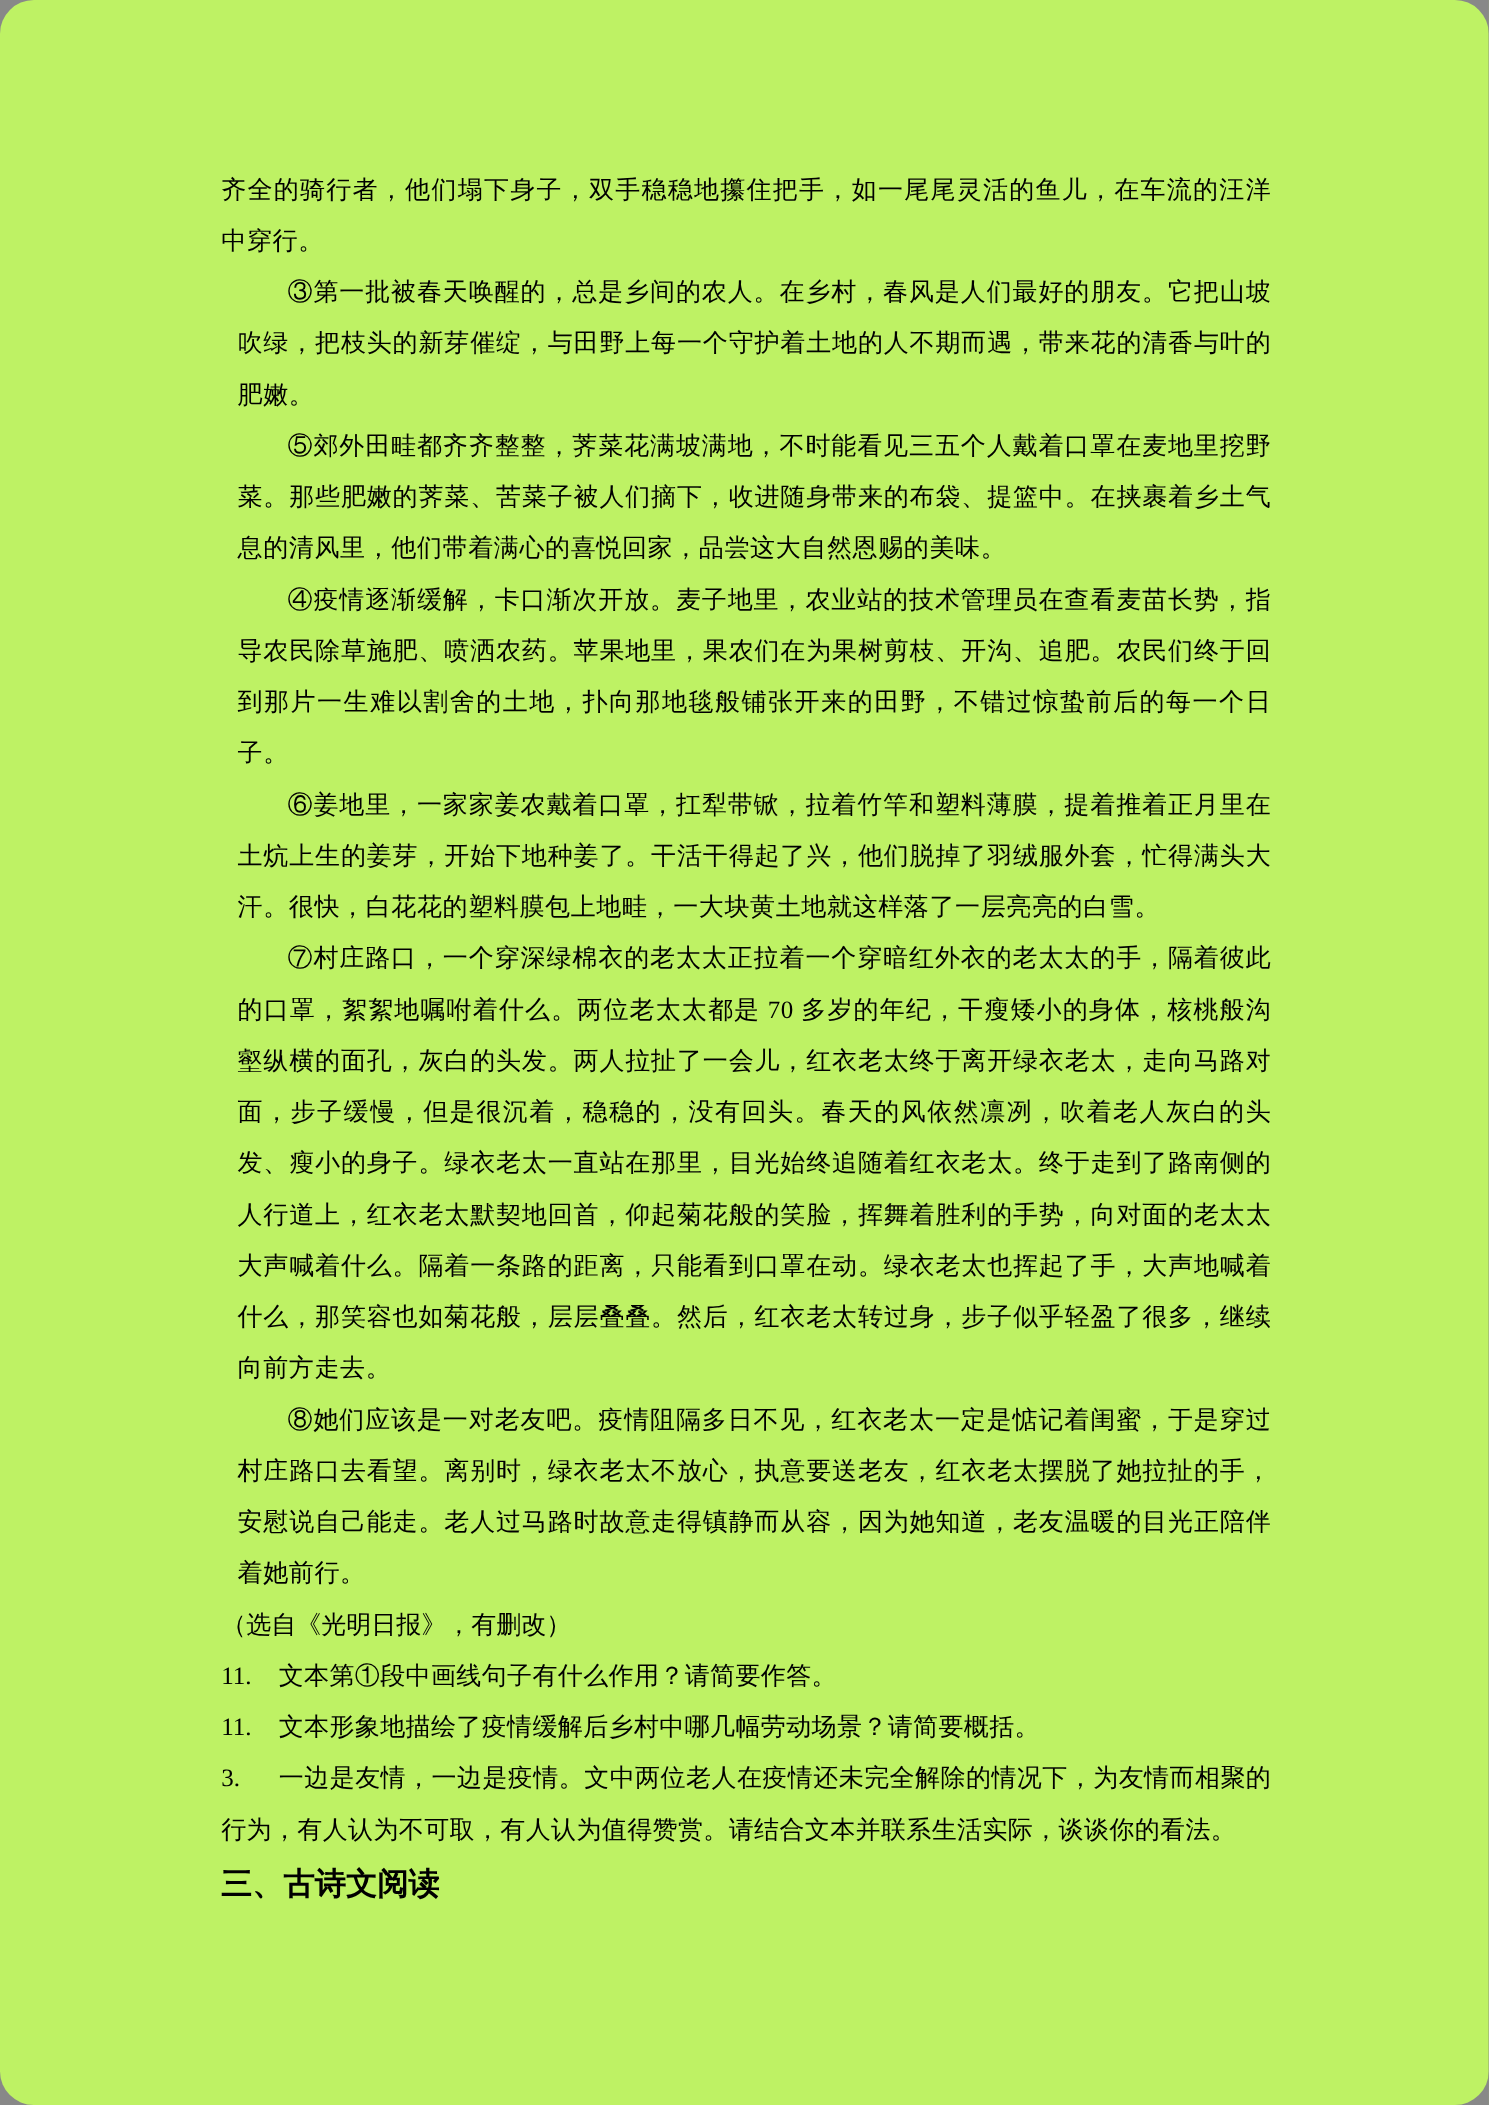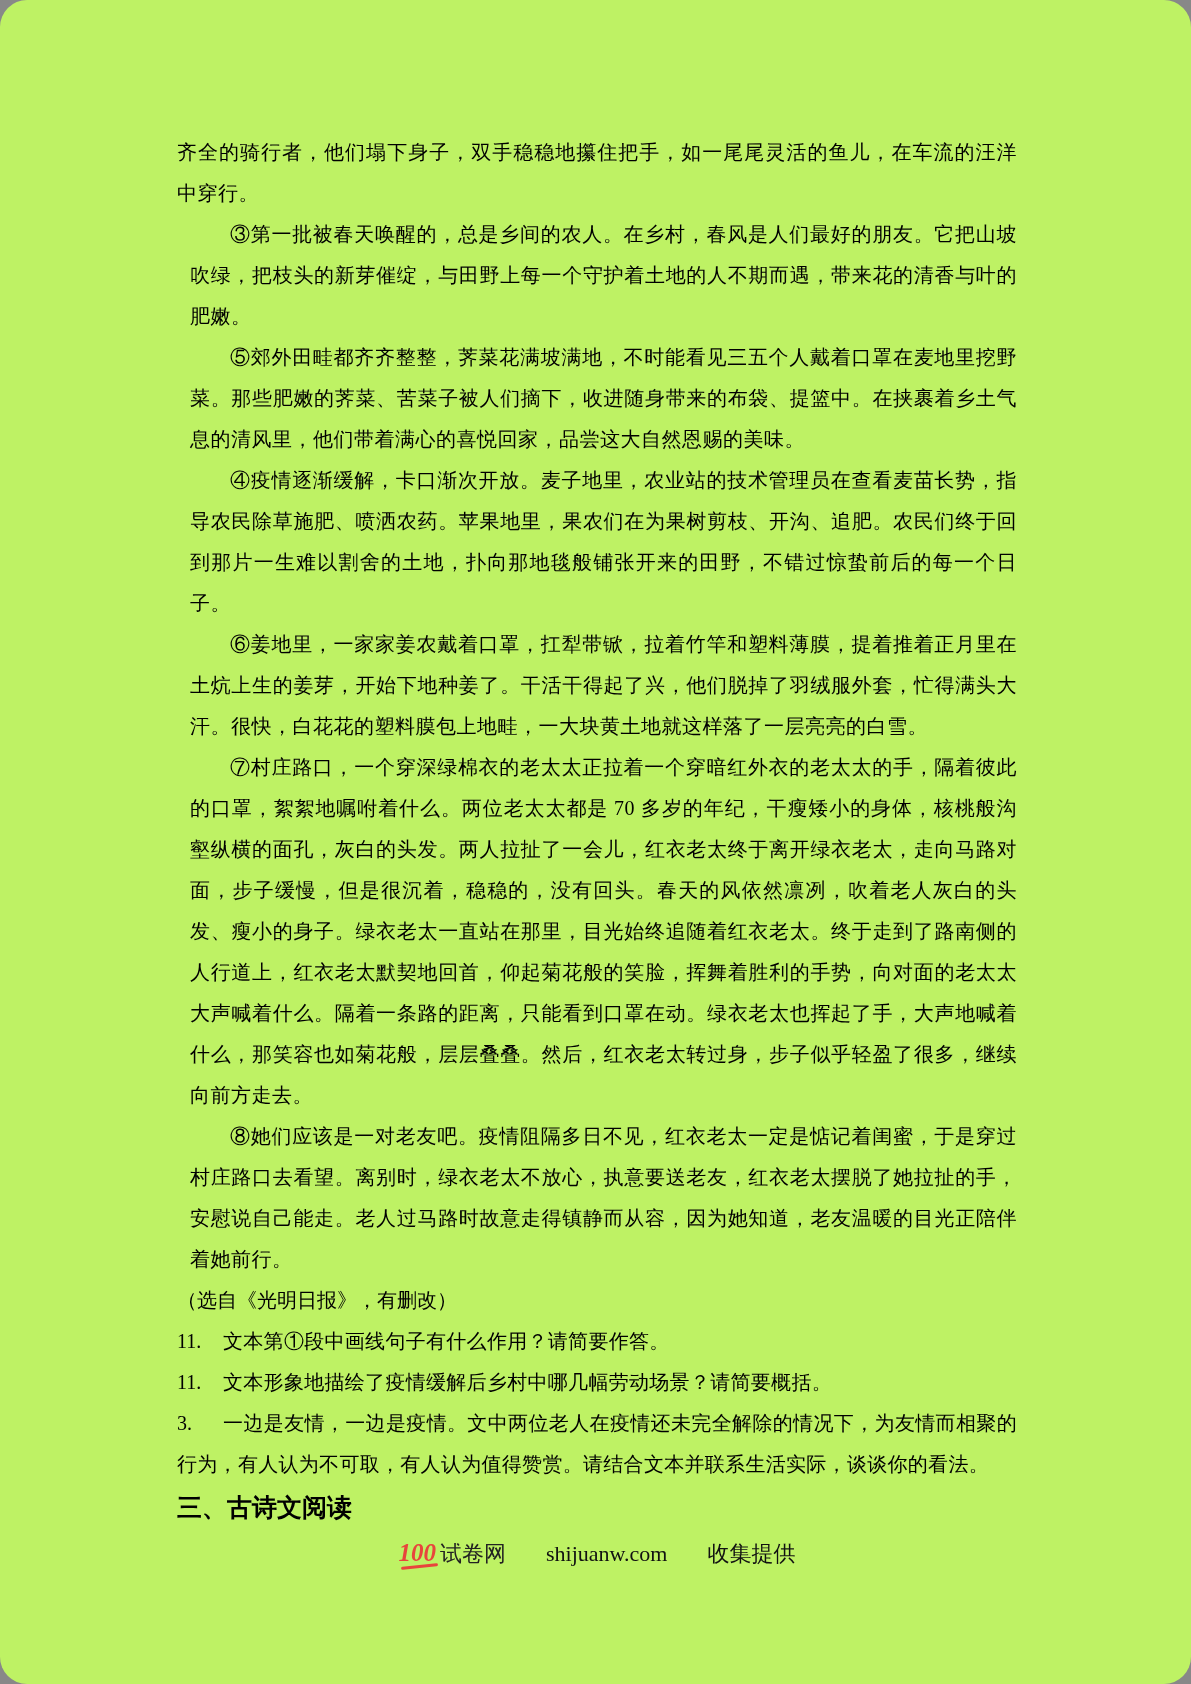--- a/index.html
+++ b/index.html
@@ -110,23 +110,15 @@
       <div class="q">
         <span class="qnum">11.</span><span>文本形象地描绘了疫情缓解后乡村中哪几幅劳动场景？请简要概括。</span>
       </div>
       <div class="q">
         <span class="qnum">3.</span><span>一边是友情，一边是疫情。文中两位老人在疫情还未完全解除的情况下，为友情而相聚的行为，有人认为不可取，有人认为值得赞赏。请结合文本并联系生活实际，谈谈你的看法。</span>
       </div>
     </div>
 
     <div class="section-header">三、古诗文阅读</div>
 
-    <div class="footer">
-      <span class="logo">
-        <span class="logo-100" style="color: rgb(232, 69, 60);">100</span>
-          <span class="logo-site">试卷网</span>
-      </span>
-      <span class="footer-domain">shijuanw.com</span>
-      <span class="footer-provided">收集提供</span>
-    </div>
 
   </div>
 </div>
 
 </body></html>

